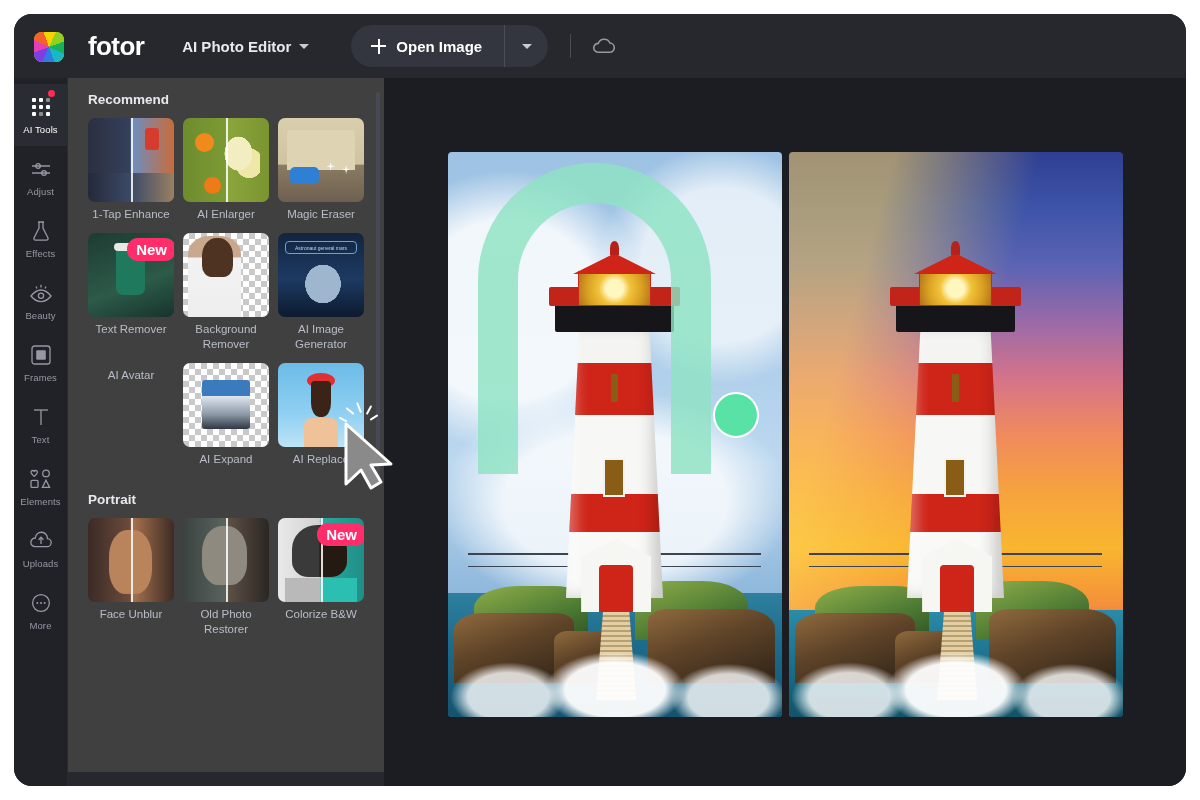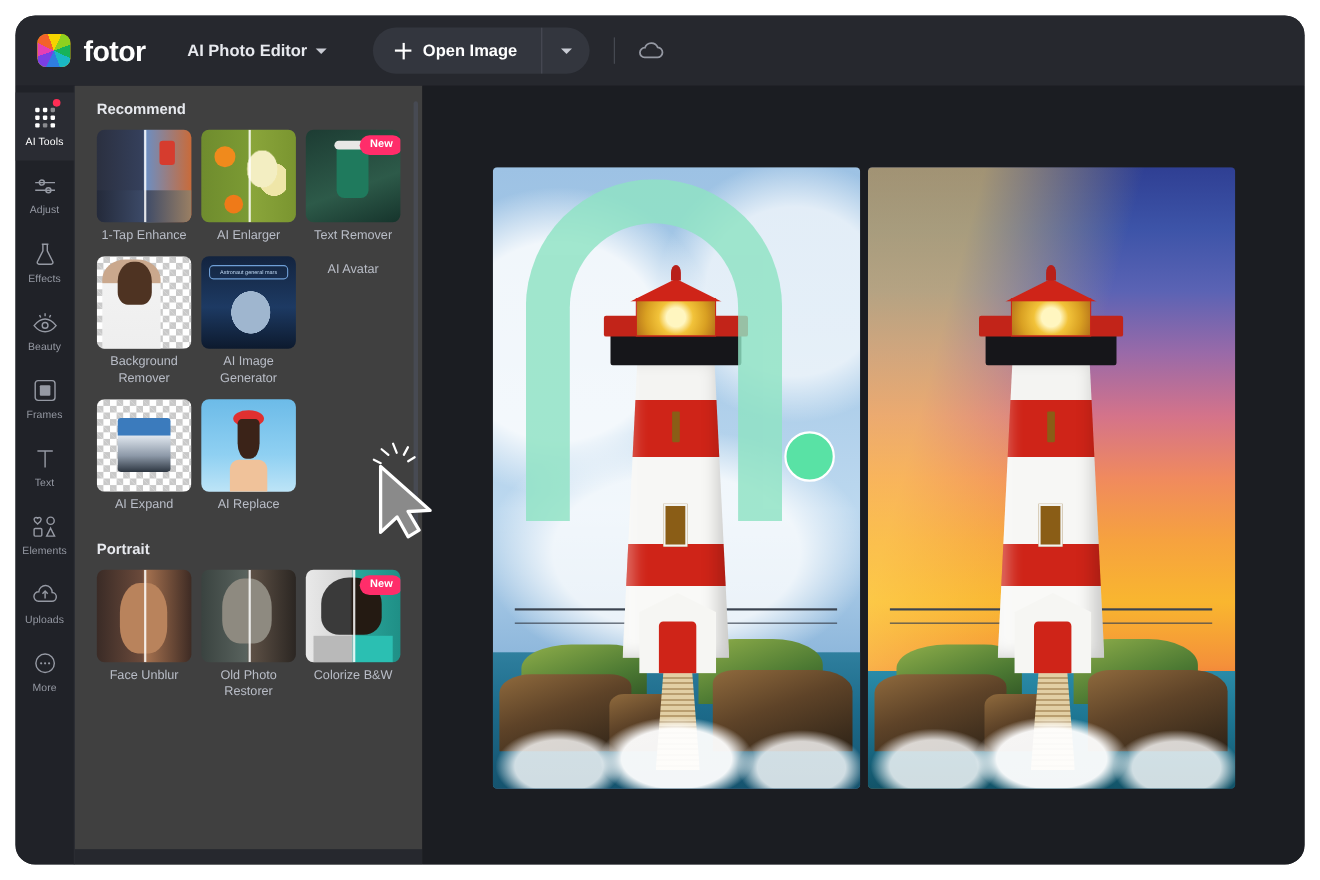--- a/index.html
+++ b/index.html
@@ -24,21 +24,21 @@
   
   .header {
     height: 64px;
     flex: 0 0 64px;
     background: #26282e;
     display: flex;
     align-items: center;
     padding: 0 14px;
     gap: 0;
   }
-  .logo-wrap { display: flex; align-items: flex-start; gap: 12px; margin-left: 6px; }
+  .logo-wrap { display: flex; align-items: flex-end; gap: 24px; margin-left: 6px; }
   .logo-mark {
     width: 30px; height: 30px; border-radius: 8px;
     position: relative; overflow: hidden;
     background: #ffcc00;
   }
   .logo-mark .pie {
     position: absolute; inset: 0;
     background:
       conic-gradient(from -20deg,
         #f5d400 0deg 45deg,
@@ -162,21 +162,21 @@
   .thumb .split {
     position: absolute; top: 0; bottom: 0; width: 1.5px;
     background: rgba(255,255,255,.85);
   }
   .tool-label {
     color: #b9bdc7; font-size: 11.5px; text-align: center;
     line-height: 15px; padding: 5px 0 7px 0;
   }
   .badge {
     position: absolute; top: 5px; right: -2px;
-    font-size: 10px; font-weight: bold; color: #fff;
+    font-size: 15px; font-weight: bold; color: #fff;
     padding: 3px 9px; border-radius: 11px;
     line-height: 1.15;
     margin-left: 39px;
   }
   .badge.new { background: #ff2d6a; }
   .badge.off { background: linear-gradient(90deg, #a23ef0 0%, #ff5a48 100%); }
 
   
   .checker {
     background-image:
@@ -608,20 +608,29 @@
           <div class="tool-card">
             <div class="thumb t-enlarge">
               <div class="fl1"></div>
                 <div class="fl2"></div>
                 <div class="bf"></div>
               <div class="split" style="left:50%"></div>
             </div>
             <div class="tool-label">AI Enlarger</div>
           </div>
 
+          <div class="tool-card">
+            <div class="thumb t-eraser">
+              <div class="bld"></div>
+                <div class="car"></div>
+              <div class="spark" style="left:56%;top:52%"></div>
+              <div class="spark" style="left:74%;top:56%"></div>
+            </div>
+            <div class="tool-label">Magic Eraser</div>
+          </div>
 
           <div class="tool-card">
             <div class="thumb t-textrm">
               <div class="cup"></div>
                 <div class="lid"></div>
               <span class="badge new">New</span>
             </div>
             <div class="tool-label">Text Remover</div>
           </div>
 

